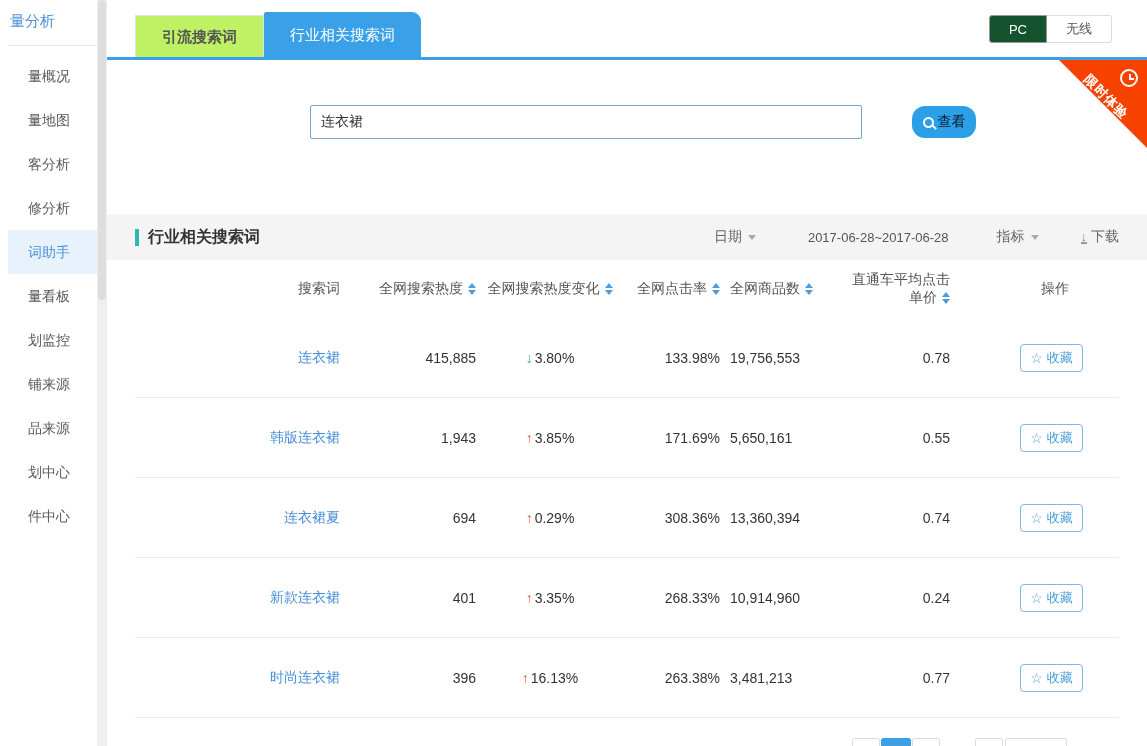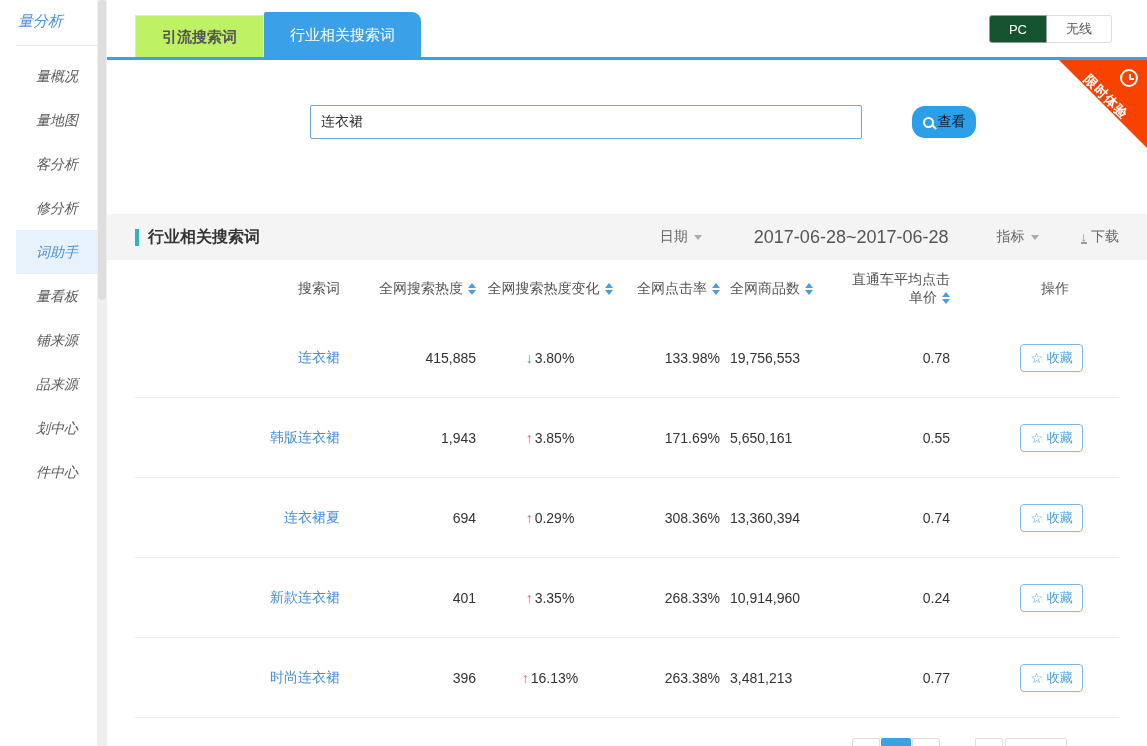--- a/index.html
+++ b/index.html
@@ -1,21 +1,21 @@
 <!DOCTYPE html>
 <html><head>
 <meta charset="utf-8">
 <style>
   * { margin:0; padding:0; box-sizing:border-box; }
   html,body { background:#fff; }
   body { font-family:"Liberation Sans","DejaVu Sans",sans-serif; }
   .page { position:relative; width:1147px; height:746px; overflow:hidden; background:#fff; }
 
   
-  .sidebar { position:absolute; left:16px; top:0; bottom:0; width:96px; background:#fff; border-right:6px solid #6d28d9;font-style:italic; }
+  .sidebar { position:absolute; left:8px; top:0; bottom:0; width:96px; background:#fff; border-right:6px solid #6d28d9; }
   .sb-top { height:45px; line-height:42px; padding-left:2px; font-size:15px; color:#4a90d9; cursor:pointer; }
   .sb-divider { height:1px; background:#e6e6e6; }
   .sb-list { margin-top:8px; }
   .sb-item { height:44px; line-height:44px; padding-left:20px; font-size:14px; color:#595959; cursor:pointer; white-space:nowrap; }
   .sb-item.active { background:#e8f2fc; color:#4a90d9; }
   .sb-item.muted { color:#b3b3b3; }
   .sb-scroll { position:absolute; left:97px; top:0; bottom:0; width:10px; background:#efefef; }
   .sb-thumb { position:absolute; left:1px; top:0; width:8px; height:300px; background:#dedede; border-radius:4px; }
 
   
@@ -47,21 +47,21 @@
   .clock::before { content:""; position:absolute; left:7px; top:3px; width:2px; height:5px; background:#fff; }
   .clock::after { content:""; position:absolute; left:7px; top:7px; width:5px; height:2px; background:#fff; }
 
   
   .section-bar { height:46px; background:#f4f4f4; display:flex; align-items:center; padding:0 28px; }
   .sec-title { display:flex; align-items:center; font-size:16px; font-weight:bold; color:#333; }
   .teal-bar { width:4px; height:17px; background:#2fb8b3; margin-right:9px; }
   .sec-controls { margin-left:auto; display:flex; align-items:center; font-size:14px; color:#666; }
   .ctrl { cursor:pointer; display:inline-flex; align-items:center; }
   .caret { width:0; height:0; border-left:4px solid transparent; border-right:4px solid transparent; border-top:5px solid #aaa; margin-left:6px; display:inline-block; }
-  .date-range { font-size:18px; color:#555; margin:0 48px 0 52px; cursor:pointer; }
+  .date-range { font-size:13px; color:#555; margin:0 48px 0 52px; cursor:pointer; }
   .dl { margin-left:42px; }
   .dl-icon { display:inline-block; color:#888; border-bottom:2px solid #999; line-height:11px; font-size:13px; margin-right:4px; }
 
   
   .t-head { display:flex; align-items:center; height:58px; margin:0 28px; padding:0 28px; font-size:14px; color:#555; }
   .t-row { display:flex; align-items:center; height:80px; margin:0 28px; padding:0 28px; border-bottom:1px solid #ececec; font-size:14px; color:#333; }
   .c-kw { width:177px; text-align:right; }
   .c-heat { width:140px; text-align:right; padding-right:4px; }
   .c-change { width:140px; text-align:center; }
   .c-ctr { width:110px; text-align:right; padding-right:10px; }
@@ -92,20 +92,21 @@
   <aside class="sidebar">
     <div class="sb-top">量分析</div>
     <div class="sb-divider"></div>
     <nav class="sb-list">
       <div class="sb-item">量概况</div>
       <div class="sb-item">量地图</div>
       <div class="sb-item">客分析</div>
       <div class="sb-item">修分析</div>
       <div class="sb-item active">词助手</div>
       <div class="sb-item">量看板</div>
+      <div class="sb-item">划监控</div>
       <div class="sb-item">铺来源</div>
       <div class="sb-item">品来源</div>
       <div class="sb-item">划中心</div>
       <div class="sb-item">件中心</div>
     </nav>
   </aside>
   <div class="sb-scroll">
     <div class="sb-thumb"></div>
   </div>
 

